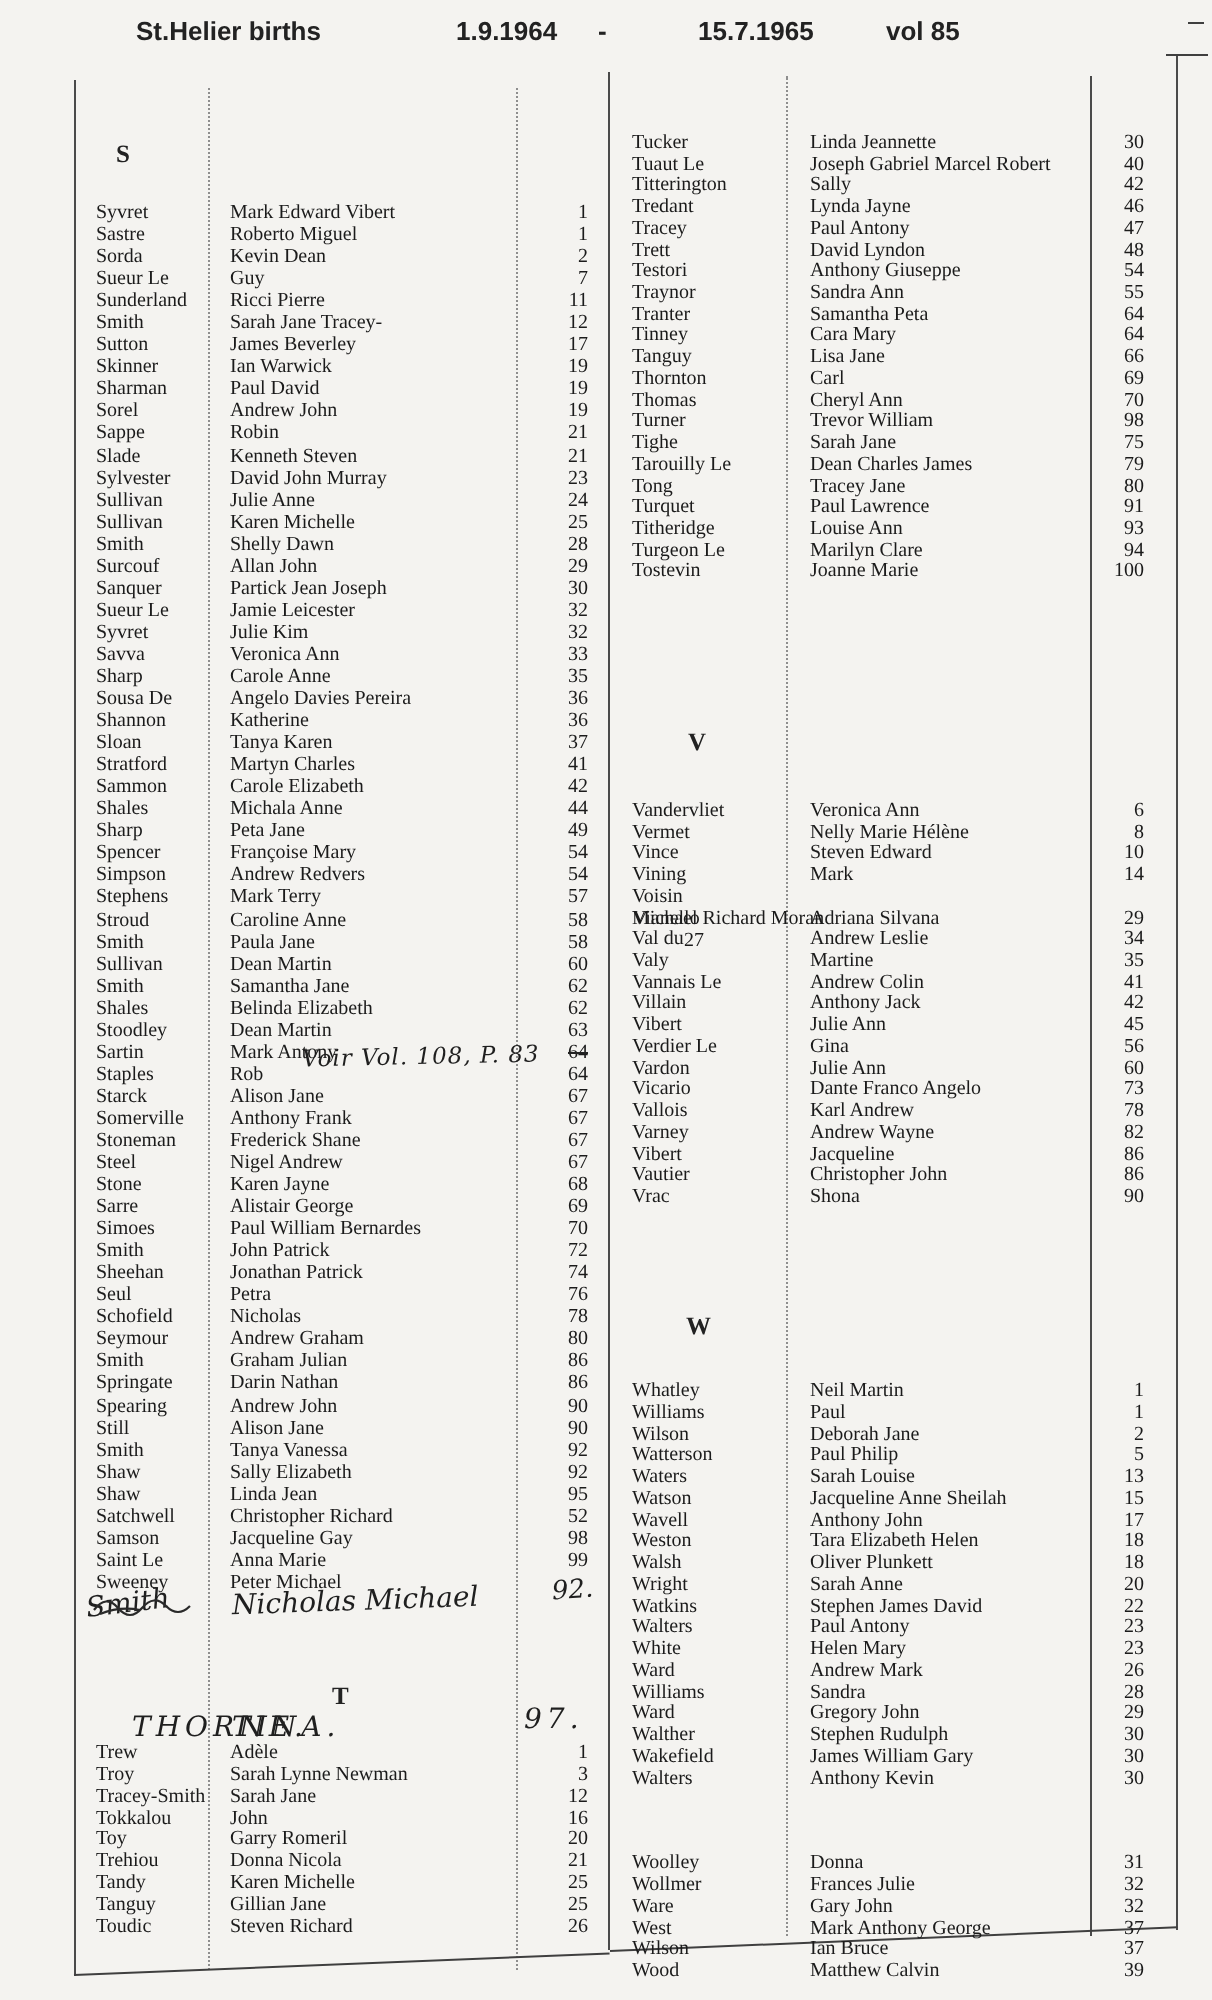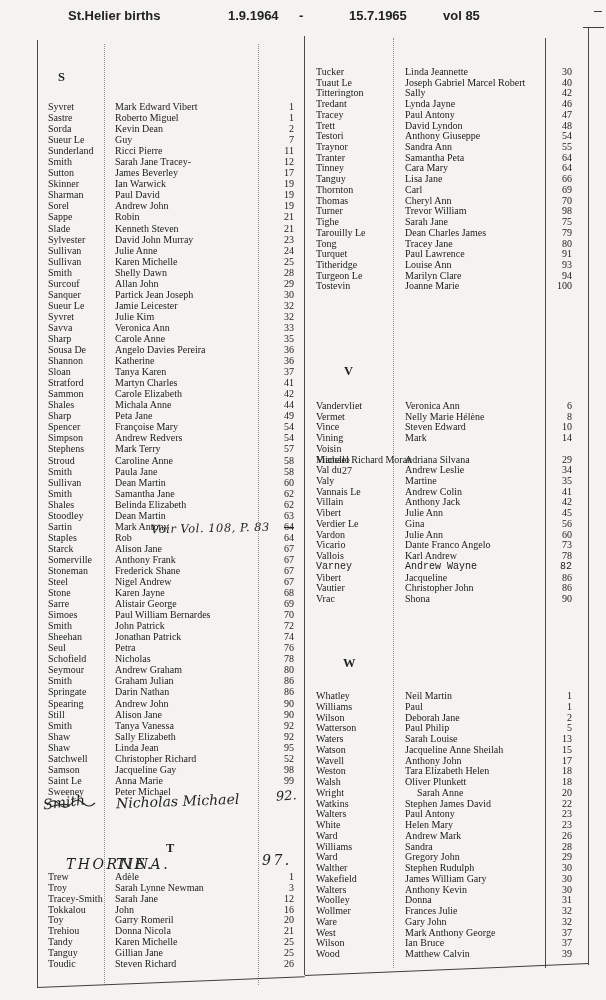--- a/index.html
+++ b/index.html
@@ -598,21 +598,21 @@
         <div class="row" style="height: 10.72px;">
           <span class="cell-sur" style="width: 89px;">Vicario</span>
           <span class="cell-giv">Dante Franco Angelo</span>
           <span class="cell-pg" style="width: 36px;">73</span>
         </div>
         <div class="row" style="height: 10.72px;">
           <span class="cell-sur" style="width: 89px;">Vallois</span>
           <span class="cell-giv">Karl Andrew</span>
           <span class="cell-pg" style="width: 36px;">78</span>
         </div>
-        <div class="row" style="height: 10.72px; font-family: Liberation Mono, monospace;">
+        <div class="row" style="height: 10.72px;">
           <span class="cell-sur" style="width: 89px;">Varney</span>
           <span class="cell-giv">Andrew Wayne</span>
           <span class="cell-pg" style="width: 36px;">82</span>
         </div>
         <div class="row" style="height: 10.72px;">
           <span class="cell-sur" style="width: 89px;">Vibert</span>
           <span class="cell-giv">Jacqueline</span>
           <span class="cell-pg" style="width: 36px;">86</span>
         </div>
         <div class="row" style="height: 10.72px;">
@@ -665,21 +665,21 @@
         <div class="row" style="height: 10.75px;">
           <span class="cell-sur" style="width: 89px;">Weston</span>
           <span class="cell-giv">Tara Elizabeth Helen</span>
           <span class="cell-pg" style="width: 36px;">18</span>
         </div>
         <div class="row" style="height: 10.75px;">
           <span class="cell-sur" style="width: 89px;">Walsh</span>
           <span class="cell-giv">Oliver Plunkett</span>
           <span class="cell-pg" style="width: 36px;">18</span>
         </div>
-        <div class="row" style="height: 10.75px; gap: 12px;">
+        <div class="row" style="height: 10.75px;">
           <span class="cell-sur" style="width: 89px;">Wright</span>
           <span class="cell-giv">Sarah Anne</span>
           <span class="cell-pg" style="width: 36px;">20</span>
         </div>
         <div class="row" style="height: 10.75px;">
           <span class="cell-sur" style="width: 89px;">Watkins</span>
           <span class="cell-giv">Stephen James David</span>
           <span class="cell-pg" style="width: 36px;">22</span>
         </div>
         <div class="row" style="height: 10.75px;">
@@ -715,21 +715,21 @@
         <div class="row" style="height: 10.75px;">
           <span class="cell-sur" style="width: 89px;">Wakefield</span>
           <span class="cell-giv">James William Gary</span>
           <span class="cell-pg" style="width: 36px;">30</span>
         </div>
         <div class="row" style="height: 10.75px;">
           <span class="cell-sur" style="width: 89px;">Walters</span>
           <span class="cell-giv">Anthony Kevin</span>
           <span class="cell-pg" style="width: 36px;">30</span>
         </div>
-        <div class="row" style="height: 10.75px;">
+        <div class="row" style="height: 10.75px; margin-top: 32px;">
           <span class="cell-sur" style="width: 89px;">Woolley</span>
           <span class="cell-giv">Donna</span>
           <span class="cell-pg" style="width: 36px;">31</span>
         </div>
         <div class="row" style="height: 10.75px;">
           <span class="cell-sur" style="width: 89px;">Wollmer</span>
           <span class="cell-giv">Frances Julie</span>
           <span class="cell-pg" style="width: 36px;">32</span>
         </div>
         <div class="row" style="height: 10.75px;">

